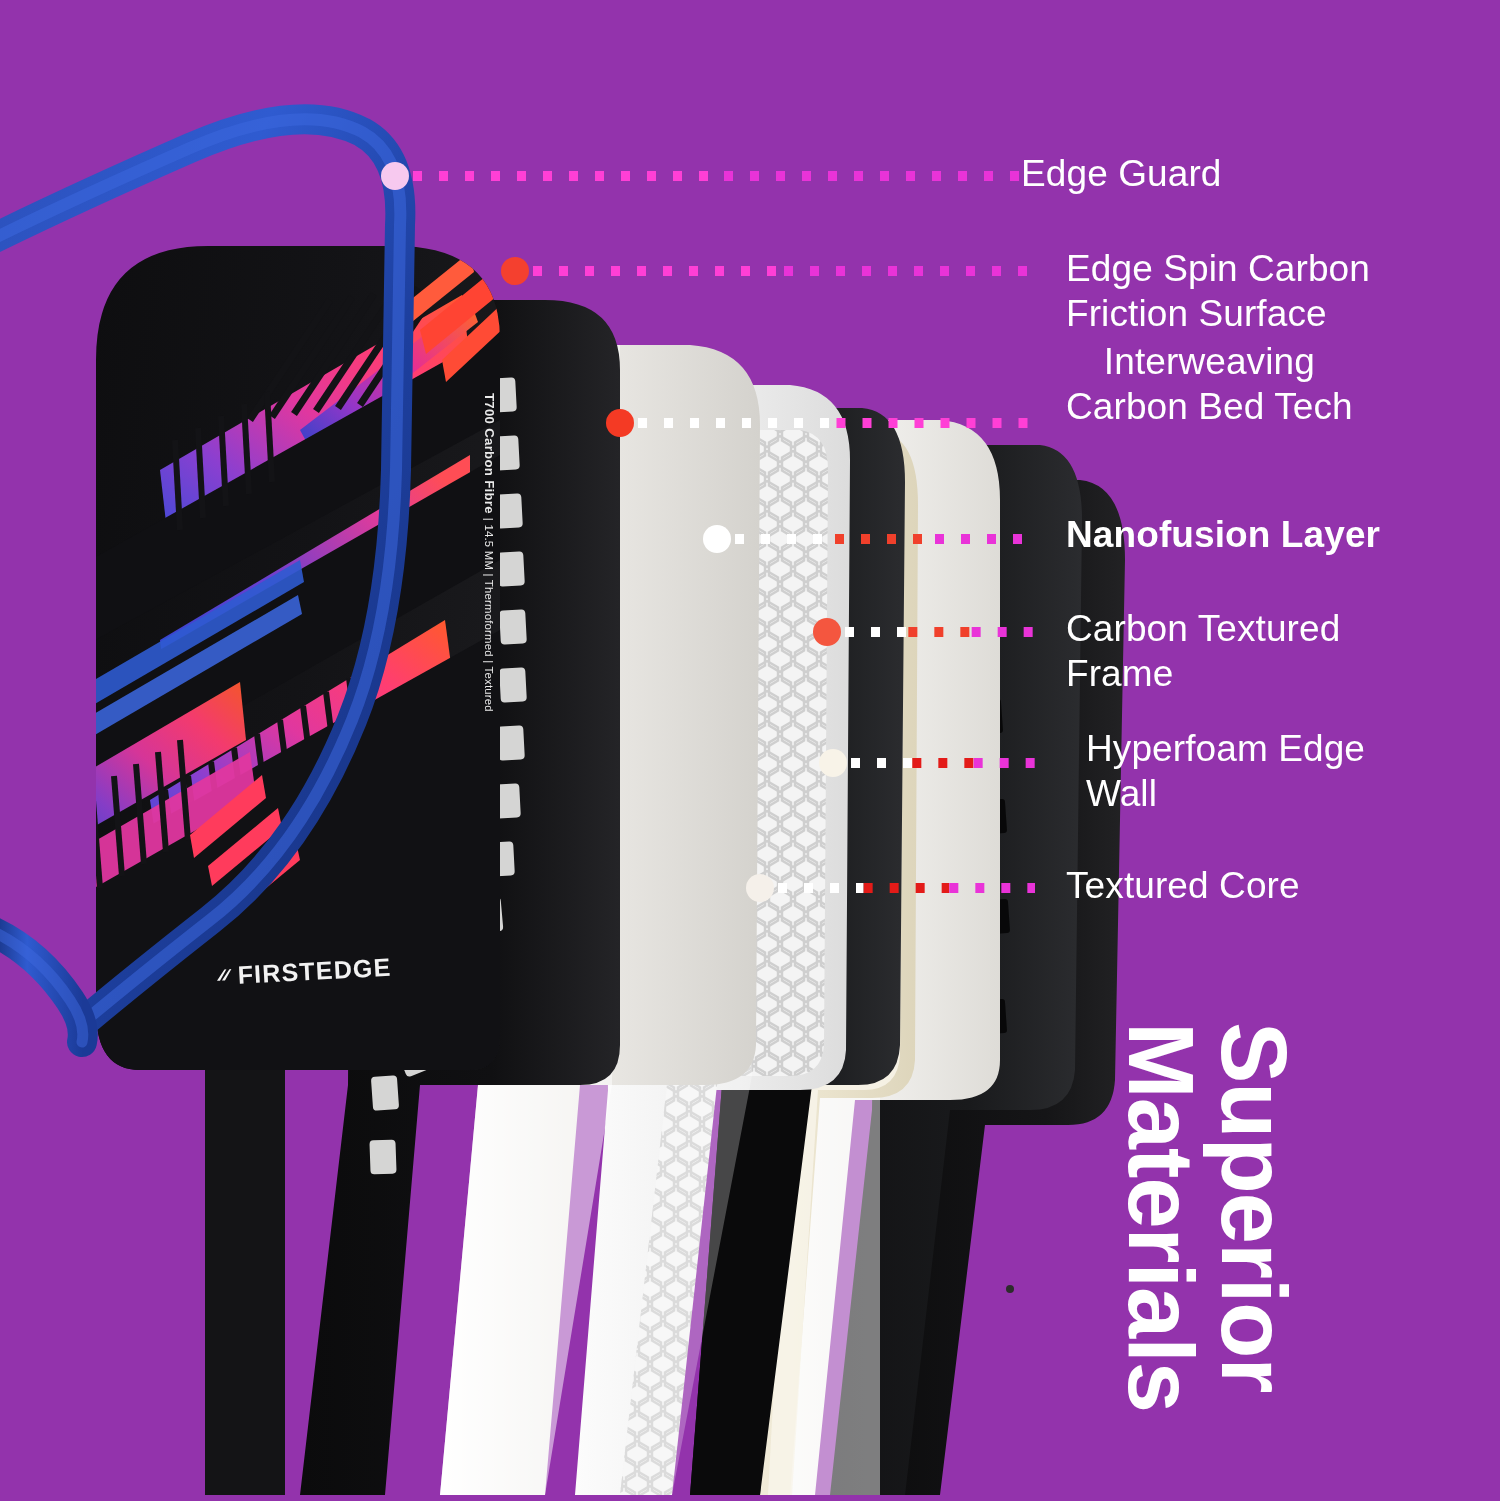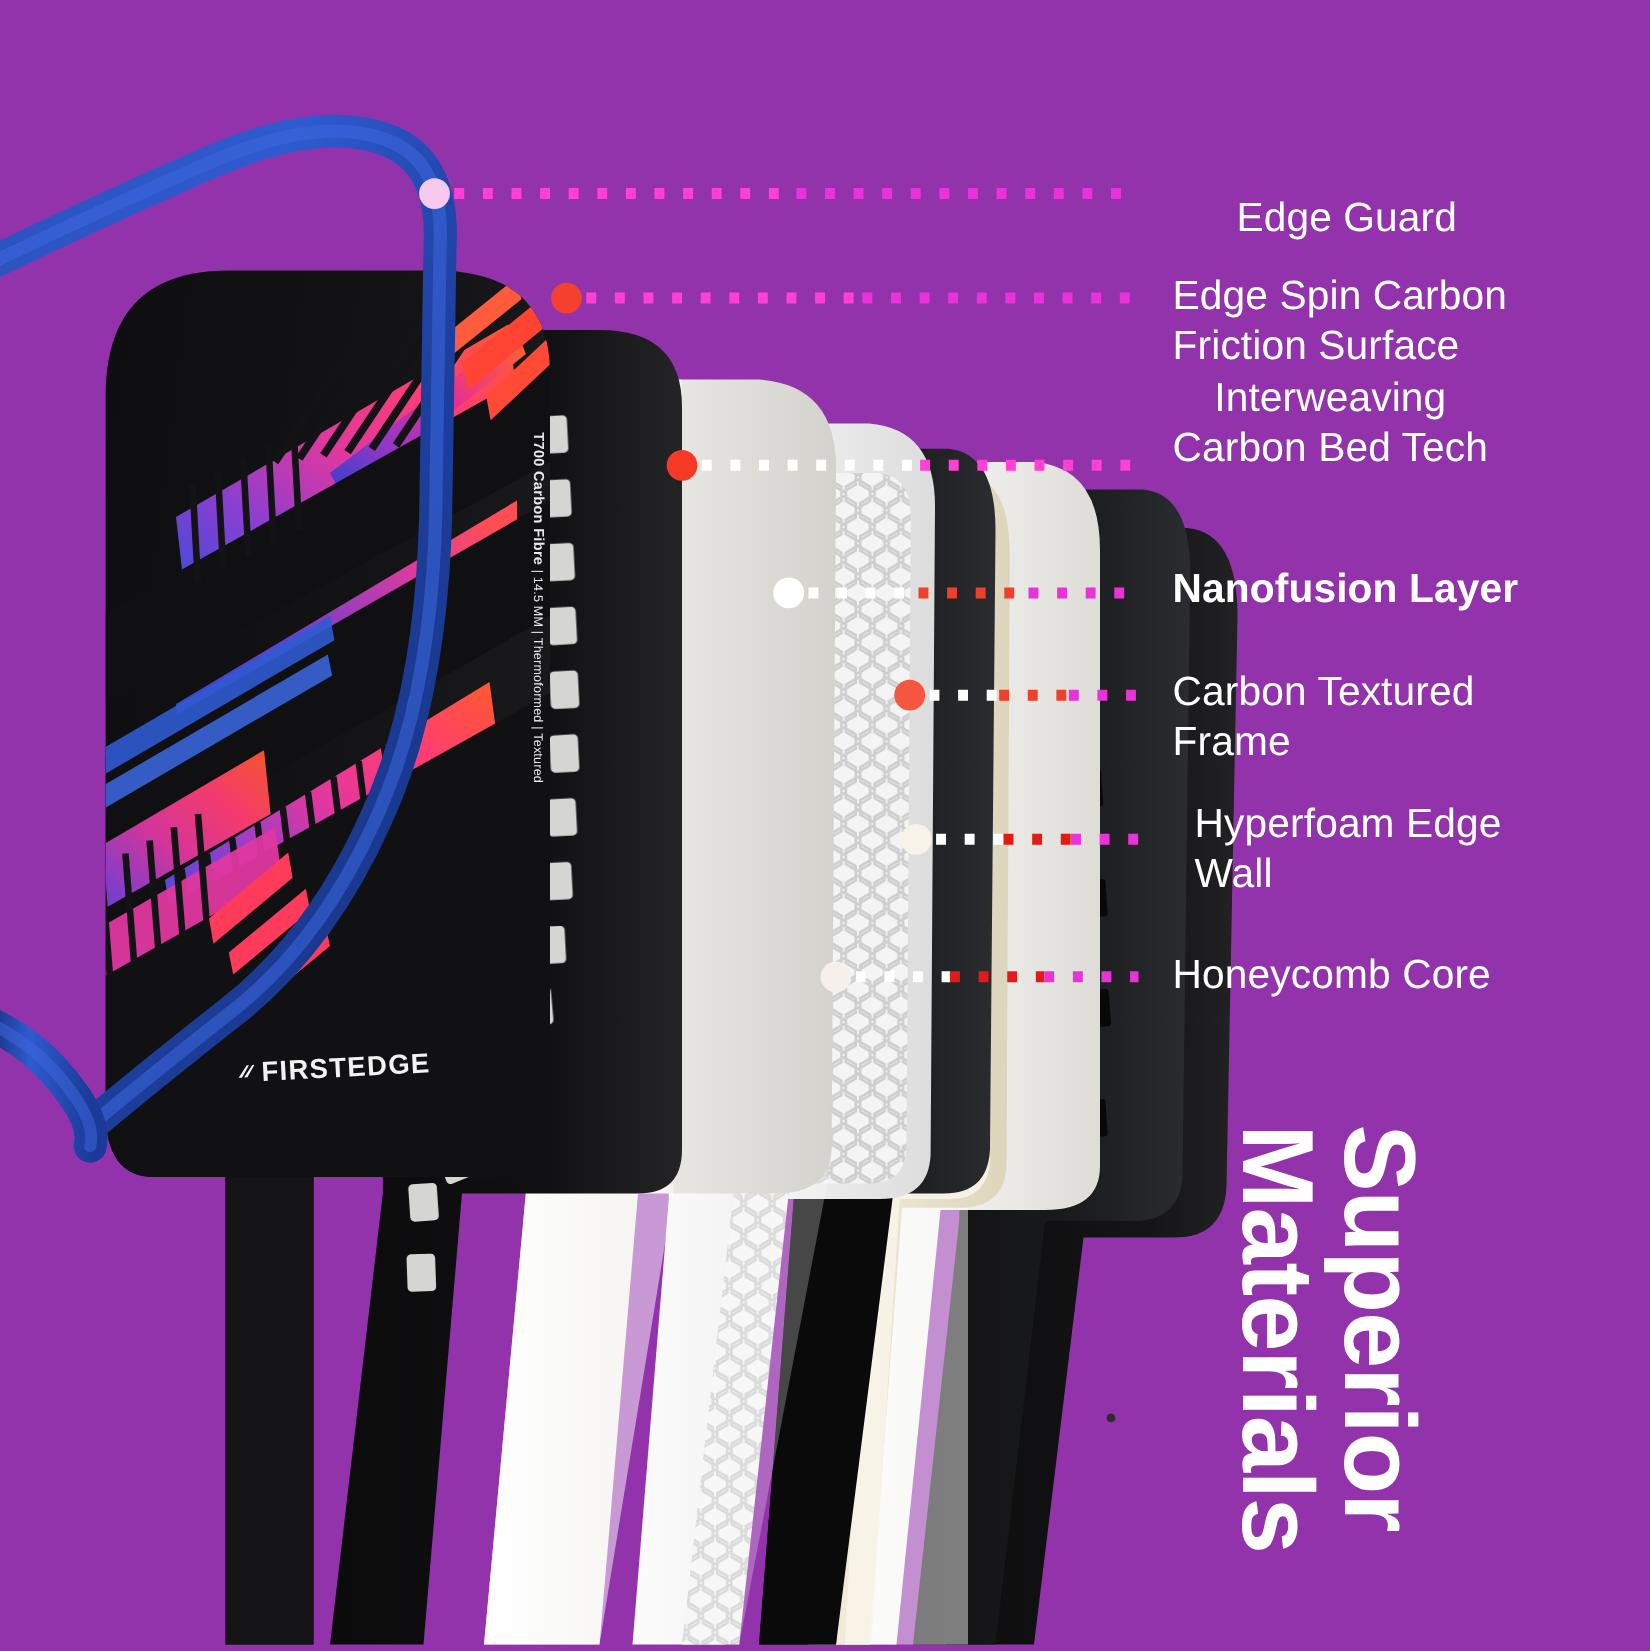--- a/index.html
+++ b/index.html
@@ -388,29 +388,29 @@
 
   <div class="brand" style="left:213px; top:962px; transform:rotate(-3deg);">
     <span style="display:inline-block;width:20px;height:20px;position:relative;top:2px;margin-right:4px;">
       <svg width="20" height="20" viewBox="0 0 20 20">
         <path d="M3 14 L11 3 L13 3 L6 14 Z M8 14 L16 3 L18 3 L11 14 Z" fill="#f2f2f2"></path>
       </svg>
     </span><span>FIRSTEDGE</span>
   </div>
 
   <div id="labels">
-      <div class="label" style="left: 1124px; top: 151px; margin-top: 24px;">Edge Guard</div>
+      <div class="label" style="left: 1021px; top: 151px;">Edge Guard</div>
       <div class="label" style="left: 1066px; top: 246px;">Edge Spin Carbon
 Friction Surface</div>
       <div class="label" style="left: 1066px; top: 339px; text-align: center;">Interweaving
 Carbon Bed Tech</div>
       <div class="label" style="left: 1066px; top: 512px; font-weight: bold;">Nanofusion Layer</div>
       <div class="label" style="left: 1066px; top: 606px;">Carbon Textured
 Frame</div>
       <div class="label" style="left: 1066px; top: 726px; margin-left: 20px;">Hyperfoam Edge
 Wall</div>
-      <div class="label" style="left: 1066px; top: 863px;">Honeycomb Core</div>
+      <div class="label" style="left: 1066px; top: 863px;">Textured Core</div>
     </div>
 
   <div class="headline" style="left:1300px; top:1022px;">Superior
 Materials</div>
 
 </div>
 
 </body></html>

